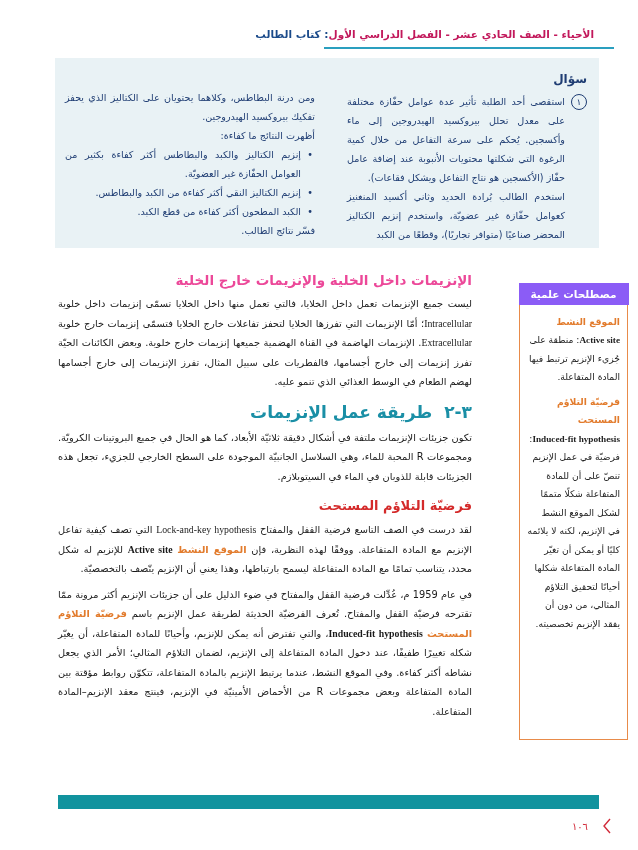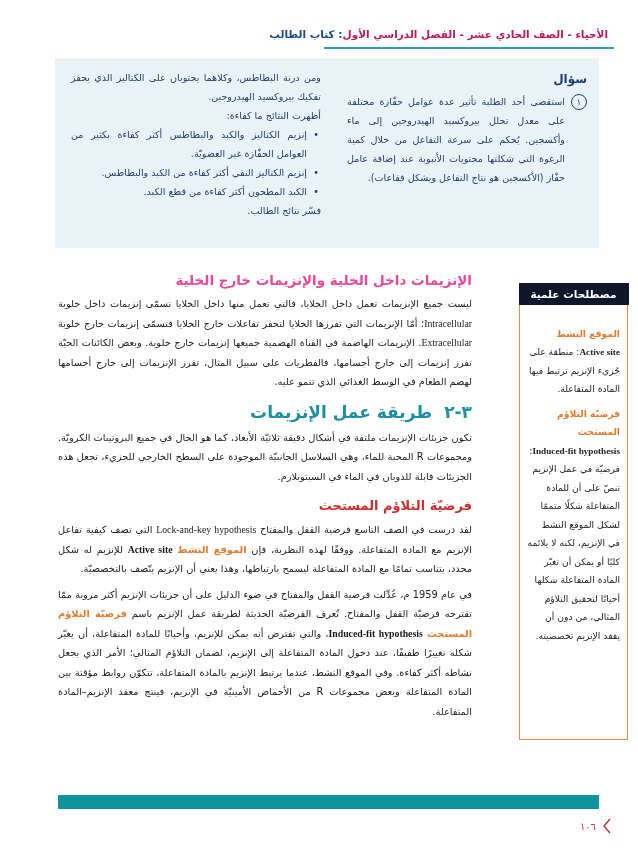--- a/index.html
+++ b/index.html
@@ -1,52 +1,52 @@
 <!DOCTYPE html>
 <html lang="ar" dir="rtl"><head>
 <meta charset="utf-8">
 <style>
   * { box-sizing: border-box; margin: 0; padding: 0; }
   html, body { width: 638px; height: 850px; background: #ffffff; overflow: hidden; }
   body { font-family: "DejaVu Sans", "Liberation Sans", sans-serif; position: relative; color: #222; }
 
-  .header { position: absolute; top: 22px; right: 0; width: 360px; height: 24px; display: flex; align-items: center; justify-content: flex-start; direction: rtl; padding-right: 22px; }
+  .header { position: absolute; top: 22px; right: 0; width: 360px; height: 24px; display: flex; align-items: center; justify-content: flex-start; direction: rtl; padding-right: 36px; }
   .header .chev { width: 12px; height: 14px; margin-left: 8px; }
   .header .title { font-size: 10.5px; font-weight: bold; color: #c2185b; white-space: nowrap; }
   .header .title .sub { color: #1a4a8a; }
   .header-line { position: absolute; top: 47px; right: 24px; width: 290px; height: 2px; background: #2a9fbf; }
 
   .question-box { position: absolute; top: 58px; left: 55px; width: 544px; height: 190px; background: #e9f2f5; direction: rtl; }
   .q-col { position: absolute; top: 10px; font-size: 9.6px; line-height: 19px; color: #1f3d73; text-align: justify; }
   .q-col.right { right: 12px; width: 240px; }
-  .q-col.left { left: 16px; width: 250px; }
+  .q-col.left { left: 10px; width: 250px; margin-top: 20px; }
   .q-title { font-size: 12px; font-weight: bold; color: #1f3d73; line-height: 22px; margin-bottom: 2px; }
   .q-row { display: flex; gap: 6px; }
   .q-num { flex: 0 0 16px; width: 16px; height: 16px; border: 1.5px solid #1f3d73; border-radius: 50%; font-size: 9px; display: flex; align-items: center; justify-content: center; margin-top: 2px; }
   .q-col ul { list-style: none; }
   .q-col ul li { position: relative; padding-right: 14px; }
   .q-col ul li::before { content: "•"; position: absolute; right: 2px; top: 0; }
 
   .sidebar { position: absolute; top: 283px; right: 10px; width: 109px; height: 457px; border: 1.5px solid #e88b4a; background: #fff; direction: rtl; }
-  .sidebar-head { background: #0f172a; color: #fff; font-weight: bold; font-size: 10.5px; text-align: center; height: 22px; line-height: 22px; margin: -1.5px -1.5px 12px -1.5px; }
+  .sidebar-head { background: #8b5cf6; color: #fff; font-weight: bold; font-size: 10.5px; text-align: center; height: 22px; line-height: 22px; margin: -1.5px -1.5px 0 -1.5px; }
   .sidebar-body { padding: 8px 7px 0 7px; font-size: 9.2px; line-height: 18.5px; color: #222; }
   .term { color: #e27b2c; font-weight: bold; }
   .en { font-family: Liberation Serif, serif; font-weight: bold; direction: ltr; unicode-bidi: embed; }
   .term-block { margin-bottom: 6px; }
 
   .main { position: absolute; top: 268px; left: 58px; width: 414px; direction: rtl; }
   .h-red { font-size: 13.5px; font-weight: bold; color: #ec4899; line-height: 24px; margin-bottom: 2px; }
   .h-teal { font-size: 17px; font-weight: bold; color: #1a8fa6; line-height: 28px; margin-top: 6px; margin-bottom: 2px; }
   .h-red2 { font-size: 13px; font-weight: bold; color: #d42a2a; line-height: 24px; margin-top: 8px; margin-bottom: 2px; }
   .para { font-size: 9.8px; line-height: 19.5px; text-align: justify; color: #1a1a1a; }
   .para + .para { margin-top: 6px; }
   .hl { color: #e27b2c; font-weight: bold; }
 
   .bottom-bar { position: absolute; top: 795px; left: 58px; width: 541px; height: 14px; background: #11939e; }
-  .footer { position: absolute; top: 818px; right: 26px; display: flex; align-items: center; direction: rtl; gap: 6px; }
+  .footer { position: absolute; top: 818px; right: 26px; display: flex; align-items: center; direction: rtl; gap: 14px; }
   .footer .chev { width: 10px; height: 16px; }
   .footer .num { font-size: 10px; color: #d12b3a; }
 </style>
 </head>
 <body>
 
 <div class="header">
   <svg class="chev" viewBox="0 0 12 14">
       <path d="M9 1 L3 7 L9 13" fill="none" stroke="#2a9fbf" stroke-width="1.5"></path>
     </svg>
@@ -54,20 +54,21 @@
 </div>
 <div class="header-line"></div>
 
 <div class="question-box">
   <div class="q-col right">
     <div class="q-title">سؤال</div>
     <div class="q-row">
       <div class="q-num">١</div>
       <div>
         <p>استقصى أحد الطلبة تأثير عدة عوامل حفّازة مختلفة على معدل تحلل بيروكسيد الهيدروجين إلى ماء وأكسجين. يُحكم على سرعة التفاعل من خلال كمية الرغوة التي شكلتها محتويات الأنبوبة عند إضافة عامل حفّاز (الأكسجين هو نتاج التفاعل ويشكل فقاعات).</p>
+        <p>استخدم الطالب بُرادة الحديد وثاني أكسيد المنغنيز كعوامل حفّازة غير عضويّة، واستخدم إنزيم الكتاليز المحضر صناعيًا (متوافر تجاريًا)، وقطعًا من الكبد</p>
       </div>
     </div>
   </div>
   <div class="q-col left">
     <p>ومن درنة البطاطس، وكلاهما يحتويان على الكتاليز الذي يحفز تفكيك بيروكسيد الهيدروجين.</p>
     <p>أظهرت النتائج ما كفاءة:</p>
     <ul>
       <li>إنزيم الكتاليز والكبد والبطاطس أكثر كفاءة بكثير من العوامل الحفّازة غير العضويّة.</li>
       <li>إنزيم الكتاليز النقي أكثر كفاءة من الكبد والبطاطس.</li>
       <li>الكبد المطحون أكثر كفاءة من قطع الكبد.</li>

